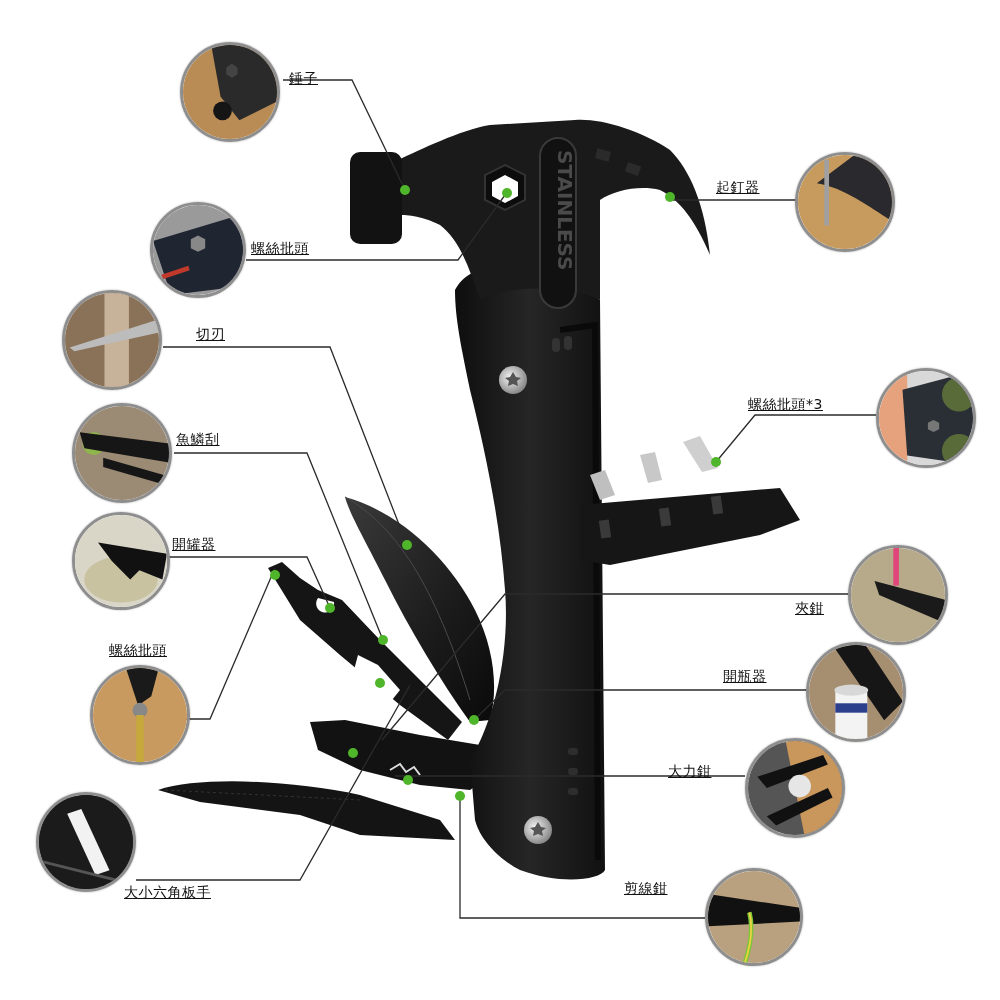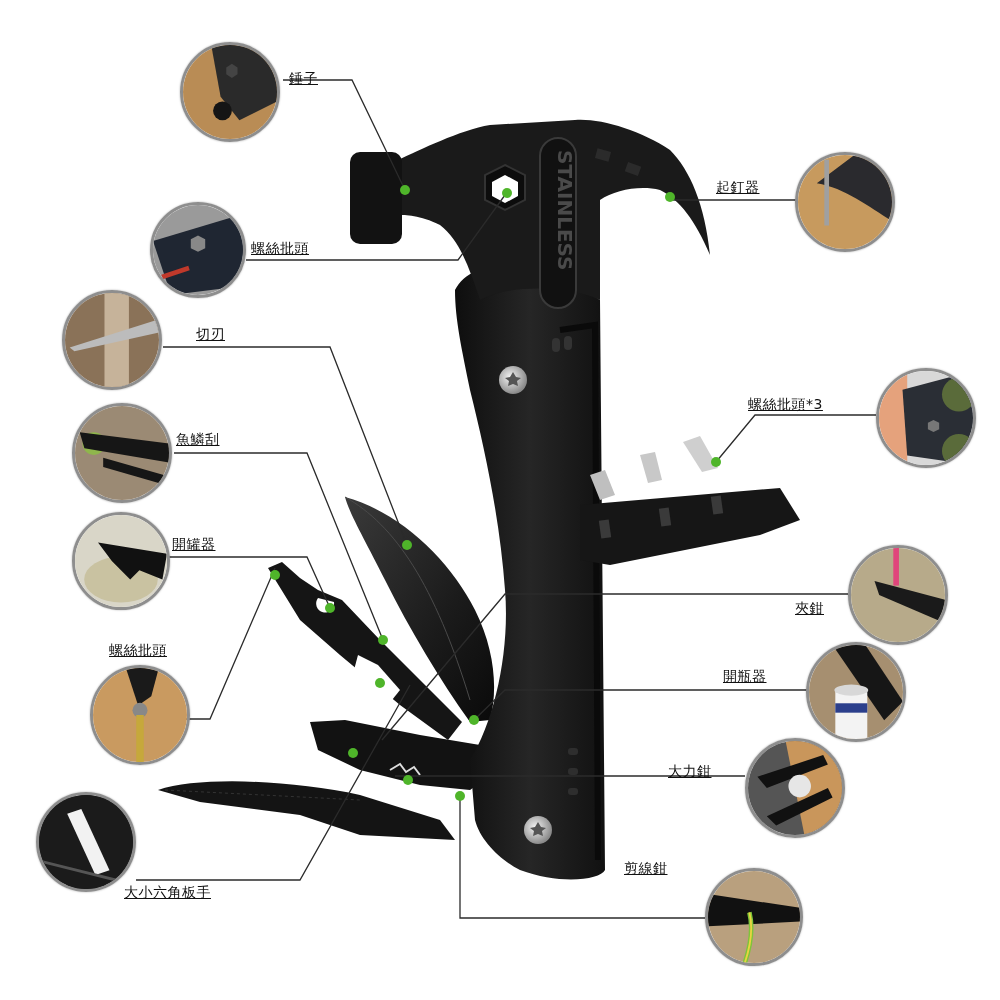--- a/index.html
+++ b/index.html
@@ -251,15 +251,15 @@
   <div class="label" style="left:176px;top:427px;">魚鱗刮</div>
   <div class="label" style="left:172px;top:532px;">開罐器</div>
   <div class="label" style="left:109px;top:638px;">螺絲批頭</div>
   <div class="label" style="left:124px;top:853px;margin-top:27px;">大小六角板手</div>
 
   <div class="label" style="left:716px;top:175px;">起釘器</div>
   <div class="label" style="left:748px;top:392px;">螺絲批頭*3</div>
   <div class="label" style="left:795px;top:596px;">夾鉗</div>
   <div class="label" style="left:723px;top:664px;">開瓶器</div>
   <div class="label" style="left:668px;top:751px;margin-top:8px;">大力鉗</div>
-  <div class="label" style="left:624px;top:856px;">剪線鉗</div>
+  <div class="label" style="left:624px;top:876px;">剪線鉗</div>
 
 </div>
 
 </body></html>

